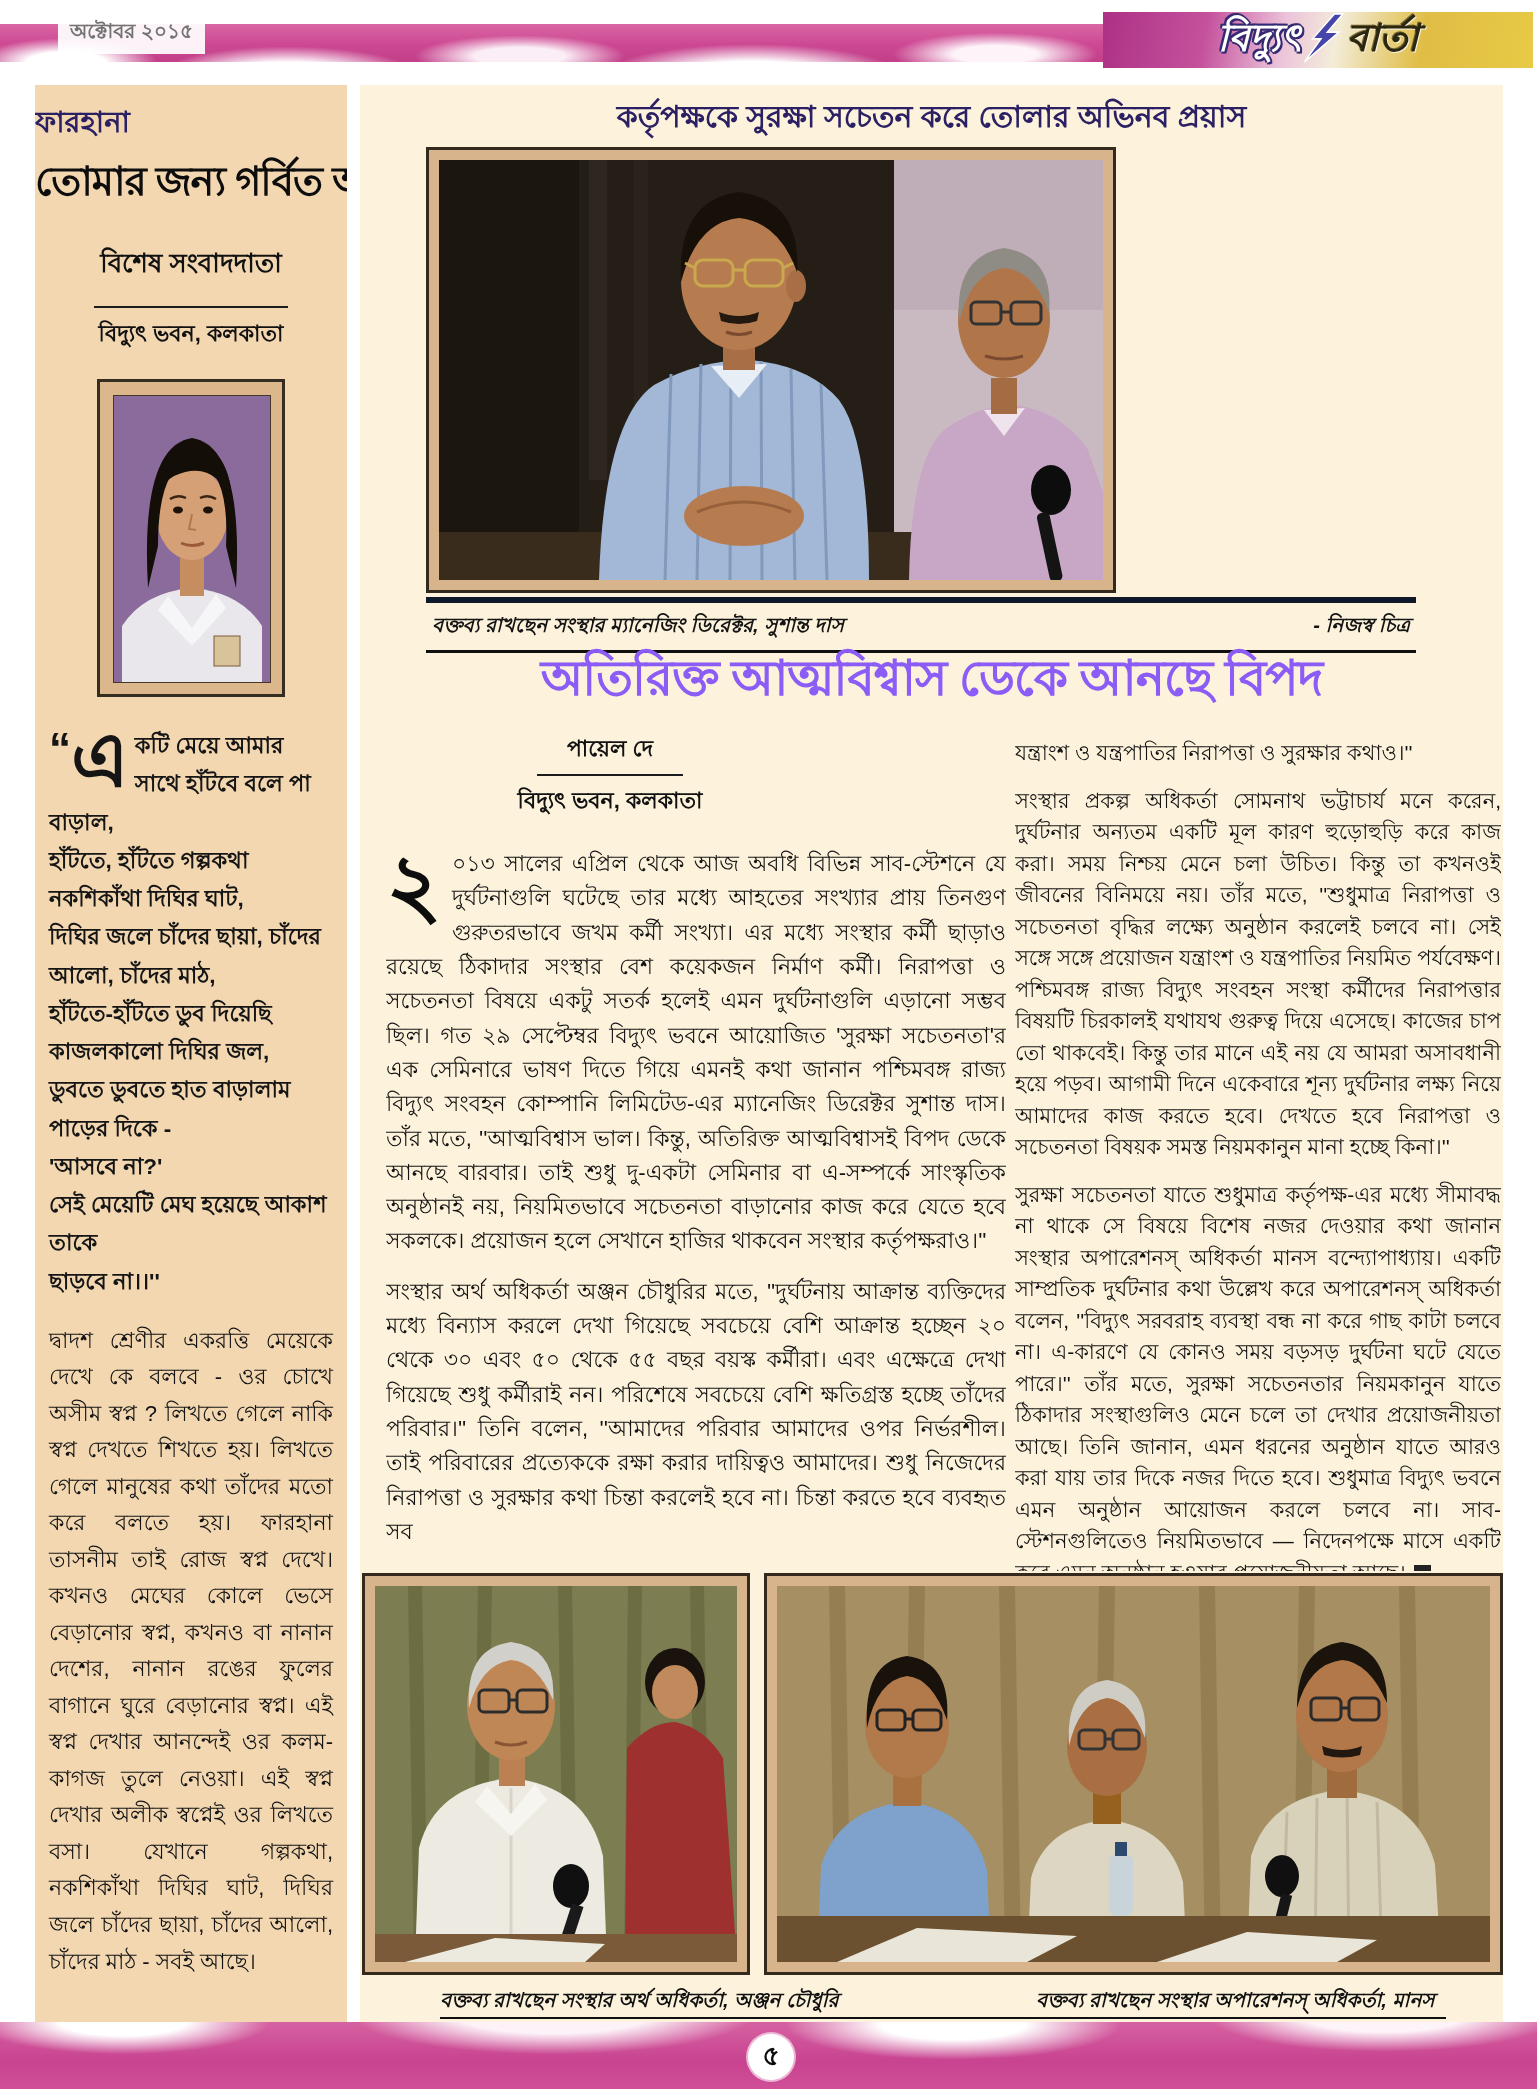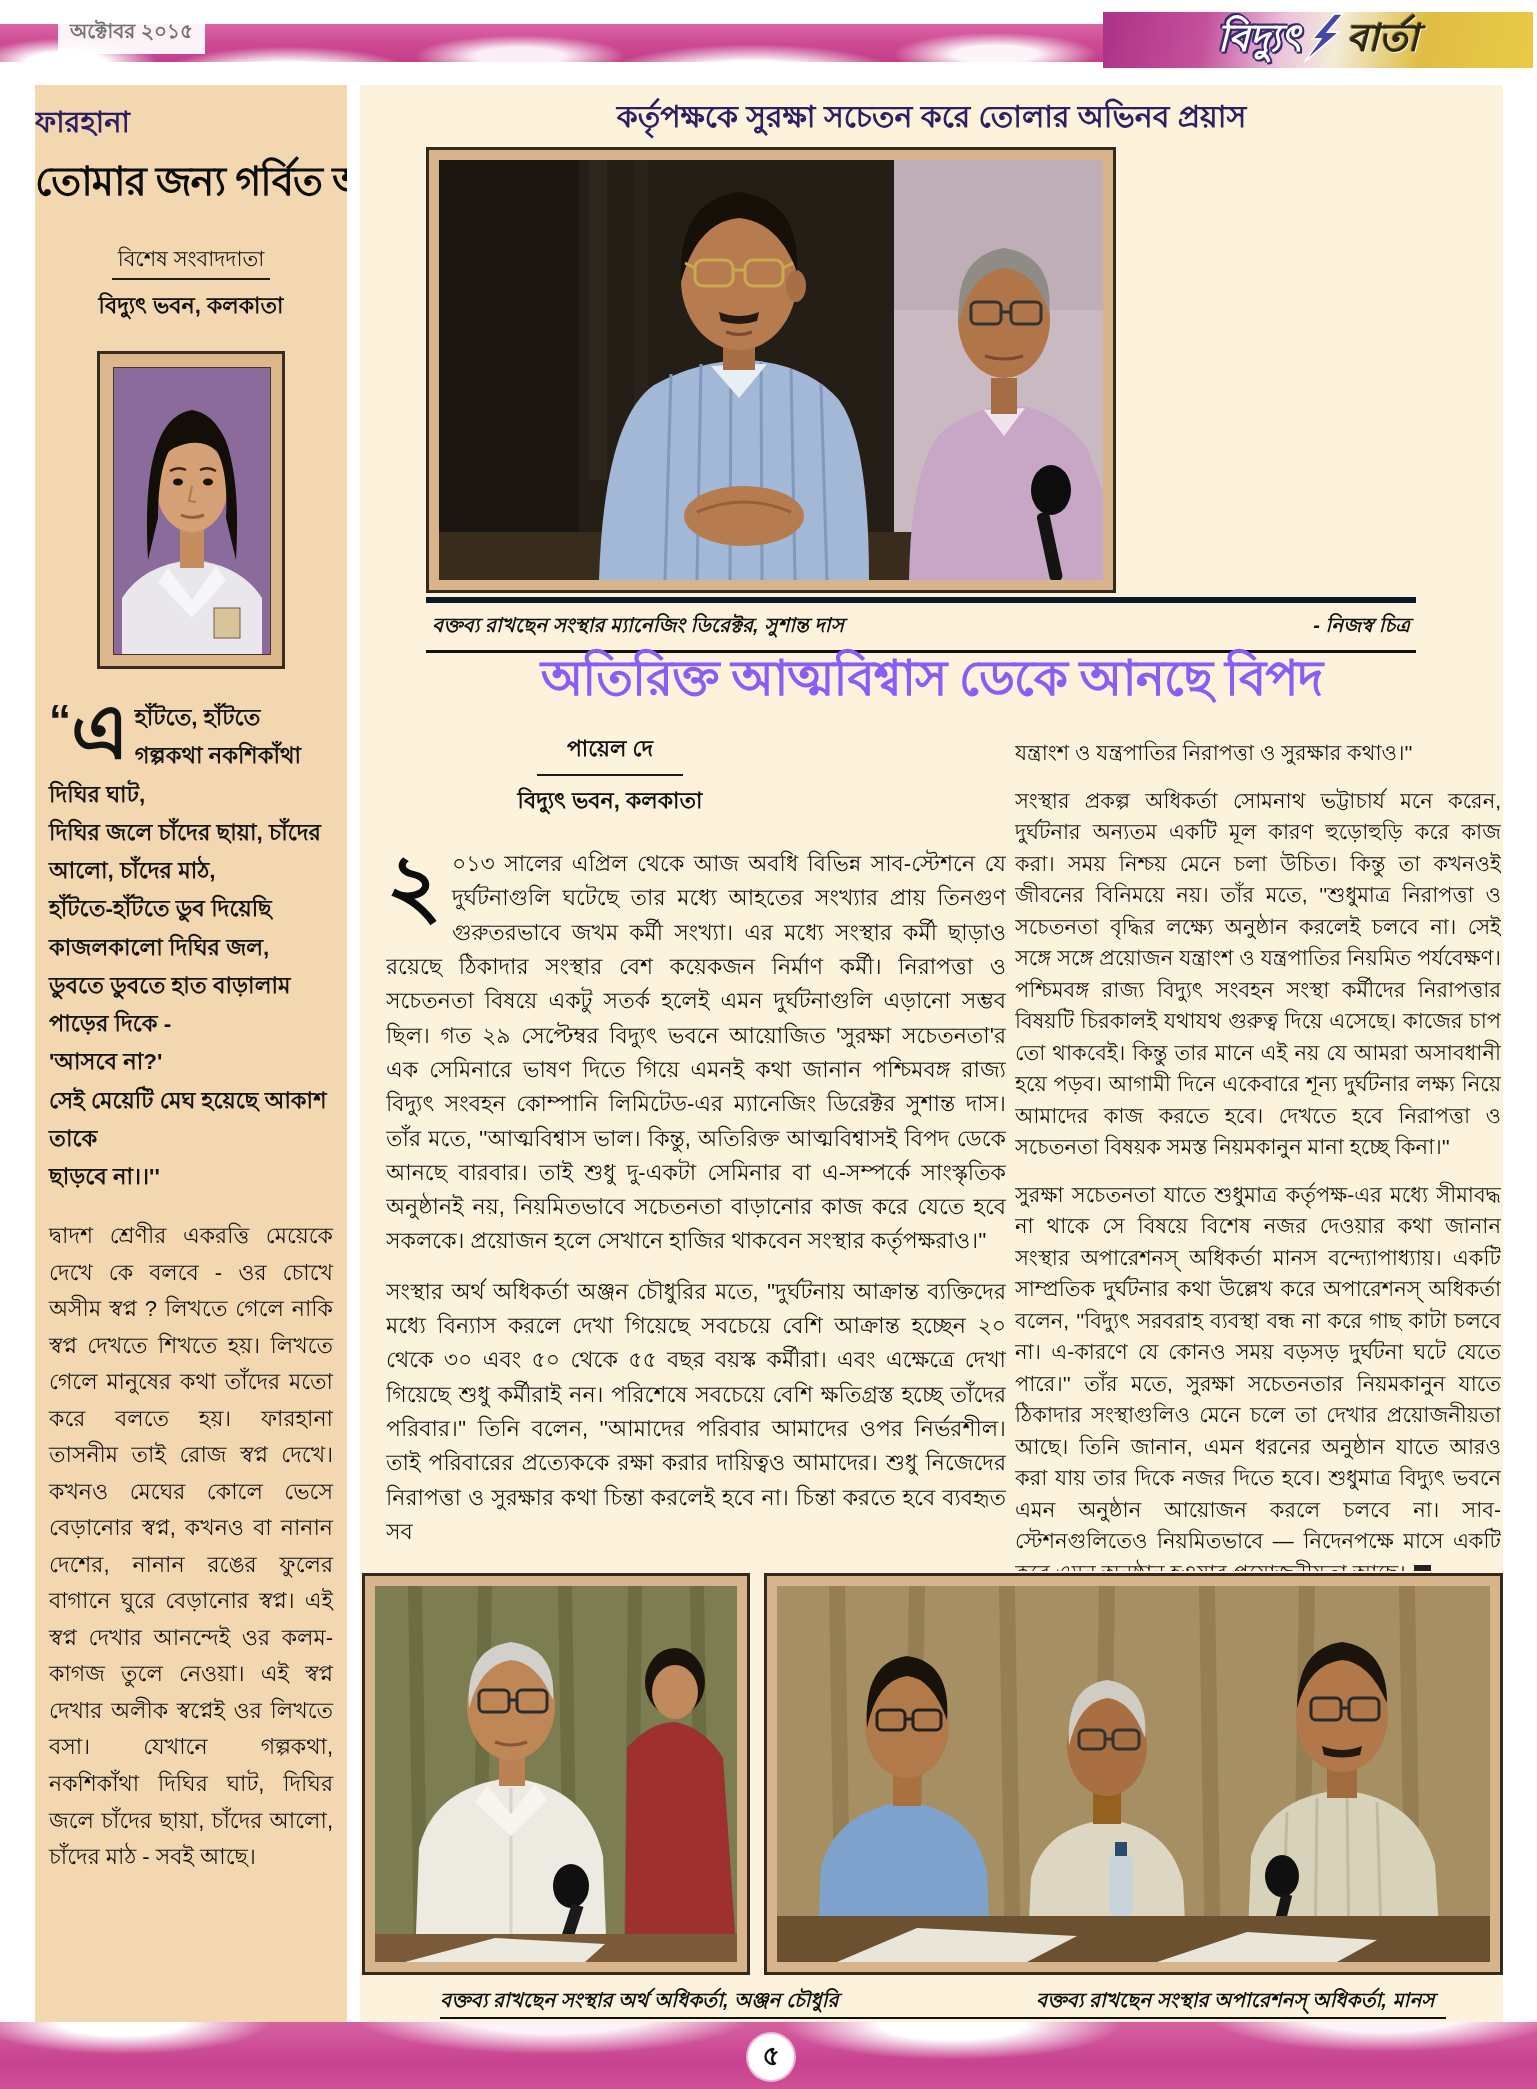--- a/index.html
+++ b/index.html
@@ -31,21 +31,21 @@
   .left-panel{position:absolute;left:35px;top:85px;width:312px;height:1937px;
     background:#f2d7b1;overflow:hidden;}
   .main-panel{position:absolute;left:360px;top:85px;width:1143px;height:1937px;
     background:#fdf3dc;overflow:hidden;}
 
   
   .lk{margin:14px 0 0;font-size:29px;font-weight:bold;color:#2b2063;}
   .lt{margin:2px 0 0;text-align:center;font-size:40px;font-weight:bold;color:#0d0d0d;
       white-space:nowrap;letter-spacing:-1px;}
   .lby{text-align:center;margin-top:26px;}
-  .lby span{display:inline-block;font-size:21px;font-weight:normal;border-bottom:2px solid #1c1c1c;padding:0 6px 0;}
+  .lby span{display:inline-block;font-size:26px;font-weight:bold;border-bottom:2px solid #1c1c1c;padding:0 6px 19px;}
   .lloc{text-align:center;margin-top:8px;font-size:22px;font-weight:bold;}
   .portrait-frame{margin:26px auto 0;width:188px;height:318px;box-sizing:border-box;
       border:3px solid #352c22;background:#dcb78c;padding:13px;}
   .portrait-frame svg{display:block;border:1px solid #45372a;}
   .poem{margin:30px 14px 0;font-size:22.5px;line-height:1.7;font-weight:600;color:#151515;}
   .poem-drop{float:left;margin:2px 6px 0 0;display:flex;align-items:flex-start;}
   .poem-open{font-size:44px;font-weight:bold;line-height:.9;}
   .poem-big{font-size:76px;line-height:.82;font-weight:bold;}
   .lp{margin:22px 14px 0;font-size:22px;line-height:1.66;text-align:justify;color:#131313;}
   .endmark{display:inline-block;width:17px;height:15px;background:#8a8a8a;margin-left:8px;vertical-align:baseline;}
@@ -133,20 +133,21 @@
         <path d="M67 147 Q78 152 90 147" stroke="#9c5a3c" stroke-width="3" fill="none"></path>
         <rect x="100" y="240" width="26" height="30" fill="#d8c49a" stroke="#7a5a3a"></rect>
       </svg>
     </div>
 
     <div class="poem">
       <span class="poem-drop">
         <span class="poem-open">“</span>
         <span class="poem-big">এ</span>
       </span>
+      <div>কটি মেয়ে আমার সাথে হাঁটবে বলে পা বাড়াল,</div>
       <div>হাঁটতে, হাঁটতে গল্পকথা নকশিকাঁথা দিঘির ঘাট,</div>
       <div>দিঘির জলে চাঁদের ছায়া, চাঁদের আলো, চাঁদের মাঠ,</div>
       <div>হাঁটতে-হাঁটতে ডুব দিয়েছি কাজলকালো দিঘির জল,</div>
       <div>ডুবতে ডুবতে হাত বাড়ালাম পাড়ের দিকে -</div>
       <div>'আসবে না?'</div>
       <div>সেই মেয়েটি মেঘ হয়েছে আকাশ তাকে</div>
       <div>ছাড়বে না।।''</div>
     </div>
 
     <p class="lp"><span>দ্বাদশ শ্রেণীর একরত্তি মেয়েকে দেখে কে বলবে - ওর চোখে অসীম স্বপ্ন ? লিখতে গেলে নাকি স্বপ্ন দেখতে শিখতে হয়। লিখতে গেলে মানুষের কথা তাঁদের মতো করে বলতে হয়। ফারহানা তাসনীম তাই রোজ স্বপ্ন দেখে। কখনও মেঘের কোলে ভেসে বেড়ানোর স্বপ্ন, কখনও বা নানান দেশের, নানান রঙের ফুলের বাগানে ঘুরে বেড়ানোর স্বপ্ন। এই স্বপ্ন দেখার আনন্দেই ওর কলম-কাগজ তুলে নেওয়া। এই স্বপ্ন দেখার অলীক স্বপ্নেই ওর লিখতে বসা। যেখানে গল্পকথা, নকশিকাঁথা দিঘির ঘাট, দিঘির জলে চাঁদের ছায়া, চাঁদের আলো, চাঁদের মাঠ - সবই আছে।</span></p>

